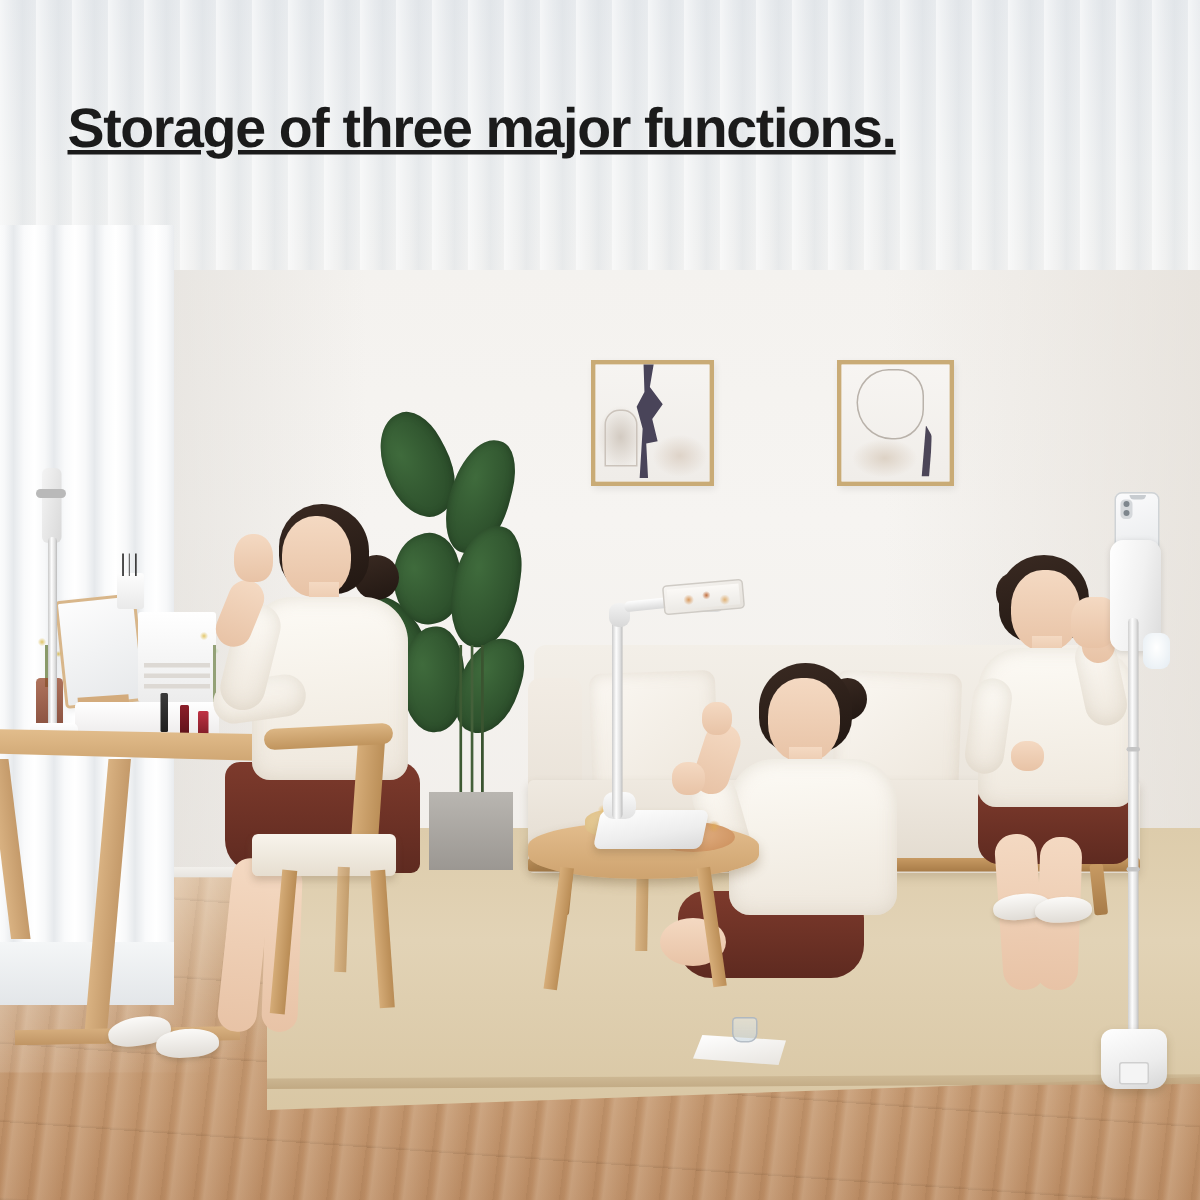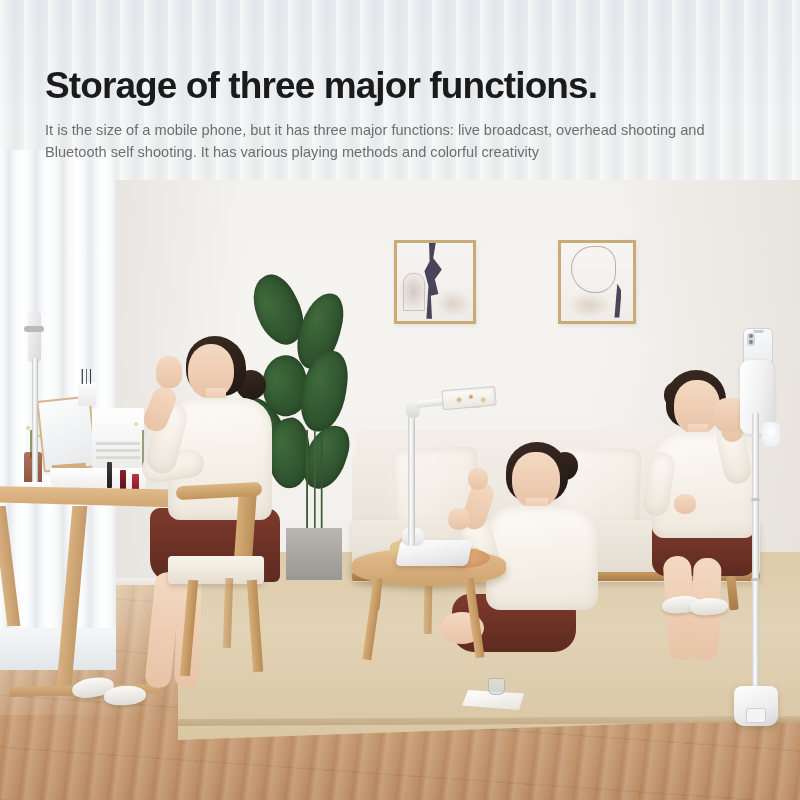--- a/index.html
+++ b/index.html
@@ -545,20 +545,21 @@
   
   .text-block { position: absolute; left: 45px; top: 66px; width: 712px; }
 
   #headline {
     font-size: 37px;
     font-weight: bold;
     line-height: 1.08;
     letter-spacing: -0.9px;
     color: #1b1b1b;
     white-space: nowrap;
+    text-decoration: underline;
   }
   #subcopy {
     margin-top: 13px;
     font-size: 14.6px;
     line-height: 1.52;
     color: #6e6e6e;
     max-width: 690px;
   }
 </style>
 </head>
@@ -722,16 +723,15 @@
       <div class="pole"></div>
       <div class="pole-seg" style="top:172px"></div>
       <div class="pole-seg" style="top:252px"></div>
       <div class="tripod-foot"></div>
     </div>
 
   </div>
 
   <div class="text-block">
     <div id="headline">Storage of three major functions.</div>
-    <div id="subcopy">It is the size of a mobile phone, but it has three major functions: live broadcast, overhead shooting and Bluetooth self shooting. It has various playing methods and colorful creativity</div>
   </div>
 
 </div>
 
 </body></html>

